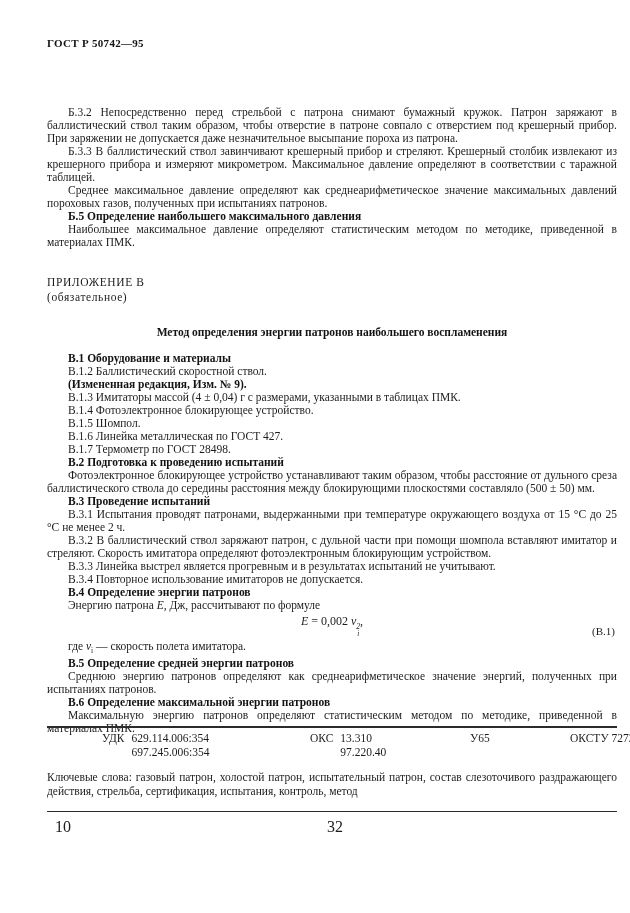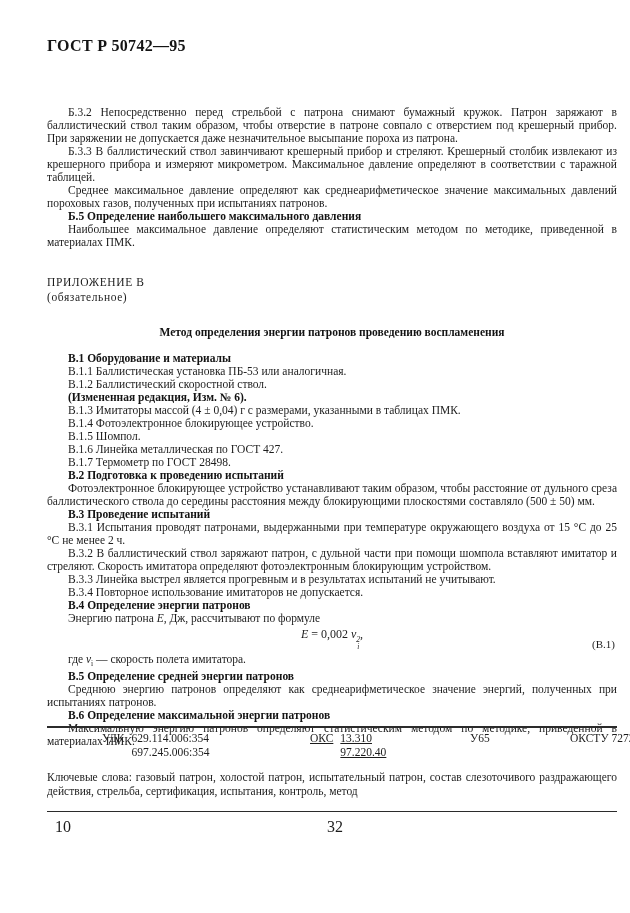--- a/index.html
+++ b/index.html
@@ -3,21 +3,21 @@
 <meta charset="utf-8">
 <style>
   html,body{margin:0;padding:0;background:#ffffff;}
   .page{
     position:relative;width:630px;height:913px;background:#ffffff;
     font-family:"Liberation Serif","DejaVu Serif",serif;
     color:#1c1c1c;overflow:hidden;
   }
   .running-header{
     position:absolute;top:37px;left:47px;
-    font-size:16px;font-weight:bold;letter-spacing:.3px;color:#141414;
+    font-size:11px;font-weight:bold;letter-spacing:.3px;color:#141414;
   }
   .flow{
     position:absolute;top:71px;left:47px;width:570px;
     font-size:11.5px;line-height:13px;margin-top:35px;
   }
   .p{text-align:justify;text-indent:21px;}
   .h{text-align:justify;text-indent:21px;font-weight:bold;color:#131313;}
   .center{line-height:15px;letter-spacing:.6px;}
   .ctitle{text-align:center;line-height:15px;font-weight:bold;color:#131313;}
   .formula-row{position:relative;text-align:center;margin:3px 0;line-height:13px;}
@@ -28,21 +28,21 @@
       vertical-align:-3.5px;font-style:italic;}
   sub,sup{font-size:7.5px;}
   .rule{position:absolute;left:47px;width:570px;border-top:2px solid #2b2b2b;height:0;}
   .rule1{top:726px;}
   .rule2{top:811px;border-top-width:1.5px;}
   .imprint-row{
     position:absolute;top:732px;left:47px;width:570px;display:flex;
     font-size:11.5px;line-height:13.5px;margin-left:47px;
   }
   .col-udk{width:208px;padding-left:8px;display:flex;}
-  .col-oks{width:160px;display:flex;text-decoration:underline;}
+  .col-oks{width:160px;display:flex;}
   .col-u{width:100px;}
   .col-okstu{flex:1;text-align:left;padding-right:24px;}
   .lbl{margin-right:7px;}
   .keywords{
     position:absolute;top:771px;left:47px;width:570px;
     font-size:11.5px;line-height:13.5px;text-align:justify;
   }
   .pn{position:absolute;top:818px;font-size:16px;}
   .pn-left{left:55px;}
   .pn-center{left:327px;}
@@ -57,26 +57,25 @@
   <div class="flow" id="flow">
       <div class="p">Б.3.2  Непосредственно перед стрельбой с патрона снимают бумажный кружок. Патрон заряжают в баллистический ствол таким образом, чтобы отверстие в патроне совпало с отверстием под крешерный прибор. При заряжении не допускается даже незначительное высыпание пороха из патрона.</div>
       <div class="p">Б.3.3  В баллистический ствол завинчивают крешерный прибор и стреляют. Крешерный столбик извлекают из крешерного прибора и измеряют микрометром. Максимальное давление определяют в соответствии с таражной таблицей.</div>
       <div class="p">Среднее максимальное давление определяют как среднеарифметическое значение максимальных давлений пороховых газов, полученных при испытаниях патронов.</div>
       <div class="h">Б.5  Определение наибольшего максимального давления</div>
       <div class="p">Наибольшее максимальное давление определяют статистическим методом по методике, приведенной в материалах ПМК.</div>
       <div style="height: 26px;"></div>
       <div class="center">ПРИЛОЖЕНИЕ В</div>
       <div class="center">(обязательное)</div>
       <div style="height: 20px;"></div>
-      <div class="ctitle">Метод определения энергии патронов проведению воспламенения</div>
+      <div class="ctitle">Метод определения энергии патронов наибольшего воспламенения</div>
       <div style="height: 12px;"></div>
       <div class="h">В.1  Оборудование и материалы</div>
-      <div class="p">В.1.1  Баллистическая установка ПБ-53 или аналогичная.</div>
       <div class="p">В.1.2  Баллистический скоростной ствол.</div>
-      <div class="h">(Измененная редакция, Изм. № 6).</div>
+      <div class="h">(Измененная редакция, Изм. № 9).</div>
       <div class="p">В.1.3  Имитаторы массой (4 ± 0,04) г с размерами, указанными в таблицах ПМК.</div>
       <div class="p">В.1.4  Фотоэлектронное блокирующее устройство.</div>
       <div class="p">В.1.5  Шомпол.</div>
       <div class="p">В.1.6  Линейка металлическая по ГОСТ 427.</div>
       <div class="p">В.1.7  Термометр по ГОСТ 28498.</div>
       <div class="h">В.2  Подготовка к проведению испытаний</div>
       <div class="p">Фотоэлектронное блокирующее устройство устанавливают таким образом, чтобы расстояние от дульного среза баллистического ствола до середины расстояния между блокирующими плоскостями составляло (500 ± 50) мм.</div>
       <div class="h">В.3  Проведение испытаний</div>
       <div class="p">В.3.1  Испытания проводят патронами, выдержанными при температуре окружающего воздуха от 15 °С до 25 °С не менее 2 ч.</div>
       <div class="p">В.3.2  В баллистический ствол заряжают патрон, с дульной части при помощи шомпола вставляют имитатор и стреляют. Скорость имитатора определяют фотоэлектронным блокирующим устройством.</div>

